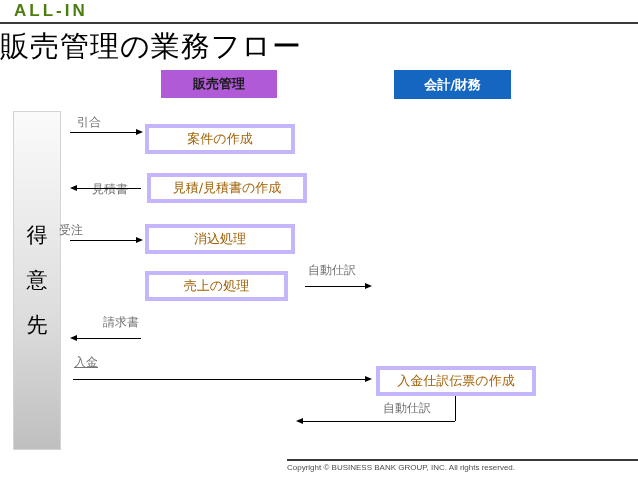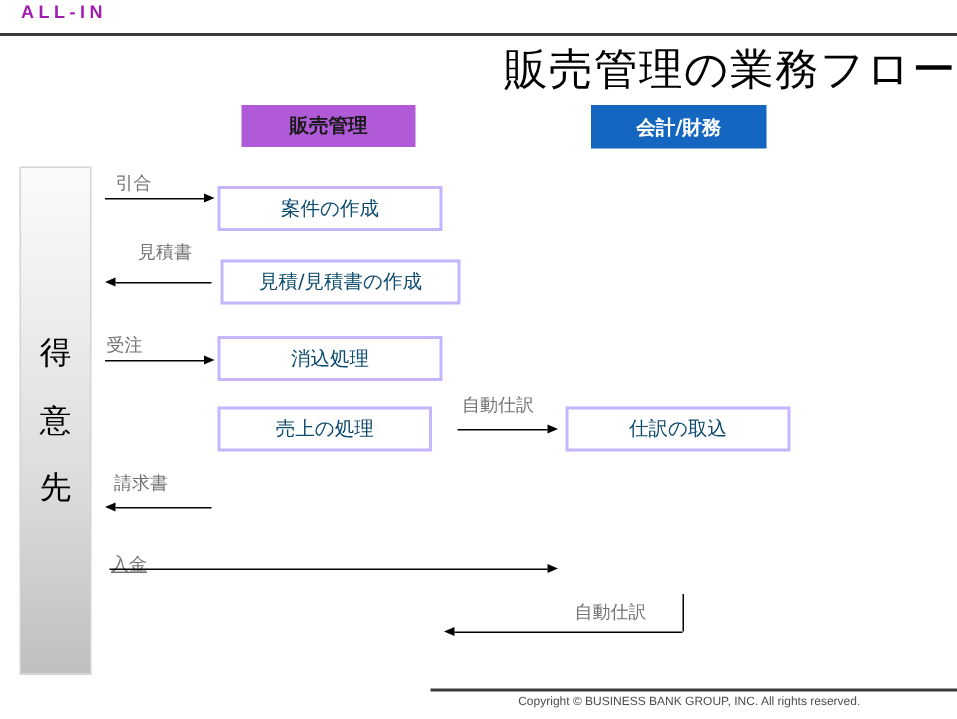--- a/index.html
+++ b/index.html
@@ -19,40 +19,40 @@
     width: 638px;
     height: 479px;
     background: #ffffff;
   }
 
   
   .brand {
     position: absolute;
     left: 14px;
     top: 1px;
-    font-size: 12px;
+    font-size: 17px;
     font-weight: bold;
     letter-spacing: 3px;
-    color: #a21caf;
+    color: #4d7c0f;
     font-family: "Liberation Sans", "DejaVu Sans", sans-serif;
   }
   .header-rule {
     position: absolute;
     left: 0px;
     top: 22px;
     width: 638px;
     height: 0;
     border-top: 2px solid #3a3a3a;
   }
   .slide-title {
     position: absolute;
     left: 0;
     top: 27px;
     width: 638px;
-    text-align: right;
+    text-align: left;
     font-size: 29px;
     letter-spacing: 1px;
     color: #000000;
     font-family: "DejaVu Sans", sans-serif;
     white-space: nowrap;
   }
 
   
   .badge {
     position: absolute;
@@ -100,27 +100,27 @@
     line-height: 1.0;
     margin: 12px 0;
     color: #000000;
     font-family: "DejaVu Sans", sans-serif;
   }
 
   
   .pbox {
     position: absolute;
     box-sizing: border-box;
-    border: 2px solid #c4b5fd;
+    border: 4px solid #c4b5fd;
     background: #ffffff;
     display: flex;
     align-items: center;
     justify-content: center;
     font-size: 13px;
-    color: #0c4a6e;
+    color: #a16207;
     font-family: "DejaVu Sans", sans-serif;
     white-space: nowrap;
   }
 
   
   .hline {
     position: absolute;
     height: 0;
     border-top: 1px solid #000000;
   }
@@ -160,21 +160,20 @@
     top: 459px;
     width: 351px;
     height: 0;
     border-top: 2px solid #3a3a3a;
   }
   .footer-text {
     position: absolute;
     left: 287px;
     top: 463px;
     width: 345px;
-    text-align: center;
     font-size: 8px;
     color: #4d4d4d;
     font-family: "Liberation Sans", sans-serif;
     white-space: nowrap;
   }
 </style>
 </head>
 <body>
 
 <div id="slide">
@@ -190,43 +189,43 @@
     <span class="lane-char">得</span>
     <span class="lane-char">意</span>
     <span class="lane-char">先</span>
   </div>
 
   <div class="flabel" style="left:77px; top:114px;">引合</div>
   <div class="hline" style="left:70px; top:132px; width:66px;"></div>
   <div class="arrow-r" style="left:136px; top:128.5px;"></div>
   <div class="pbox" style="left:145px; top:124px; width:150px; height:30px;">案件の作成</div>
 
-  <div class="flabel" style="left:92px; top:160px;">見積書</div>
+  <div class="flabel" style="left:92px; top:181px;">見積書</div>
   <div class="hline" style="left:77px; top:188px; width:64px;"></div>
   <div class="arrow-l" style="left:70px; top:184.5px;"></div>
   <div class="pbox" style="left:147px; top:173px; width:160px; height:30px;">見積/見積書の作成</div>
 
-  <div class="flabel" style="left:71px; top:222px;">受注</div>
+  <div class="flabel" style="left:59px; top:222px;">受注</div>
   <div class="hline" style="left:70px; top:240px; width:66px;"></div>
   <div class="arrow-r" style="left:136px; top:236.5px;"></div>
   <div class="pbox" style="left:145px; top:224px; width:150px; height:30px;">消込処理</div>
 
   <div class="pbox" style="left:145px; top:271px; width:143px; height:30px;">売上の処理</div>
   <div class="flabel" style="left:308px; top:262px;">自動仕訳</div>
   <div class="hline" style="left:305px; top:286px; width:60px;"></div>
   <div class="arrow-r" style="left:365px; top:282.5px;"></div>
-  <div class="pbox" style="left:377px; top:271px; width:150px; height:30px;">仕訳の取込</div>
-
-  <div class="flabel" style="left:76px; top:314px;font-family:Liberation Mono, monospace;">請求書</div>
+
+  <div class="flabel" style="left:103px; top:314px;font-family:Liberation Mono, monospace;">請求書</div>
   <div class="hline" style="left:77px; top:338px; width:64px;"></div>
   <div class="arrow-l" style="left:70px; top:334.5px;"></div>
 
-  <div class="flabel" style="left:74px; top:368px;text-decoration:underline;">入金</div>
+  <div class="flabel" style="left:74px; top:354px;text-decoration:underline;">入金</div>
   <div class="hline" style="left:73px; top:379px; width:292px;"></div>
   <div class="arrow-r" style="left:365px; top:375.5px;"></div>
+  <div class="pbox" style="left:376px; top:366px; width:160px; height:30px;">入金仕訳伝票の作成</div>
 
   <div class="flabel" style="left:383px; top:400px;">自動仕訳</div>
   <div class="vline" style="left:455px; top:396px; height:25px;"></div>
   <div class="hline" style="left:303px; top:421px; width:152px;"></div>
   <div class="arrow-l" style="left:296px; top:417.5px;"></div>
 
   <div class="footer-rule"></div>
   <div class="footer-text">Copyright © BUSINESS BANK GROUP, INC. All rights reserved.</div>
 
 </div>

